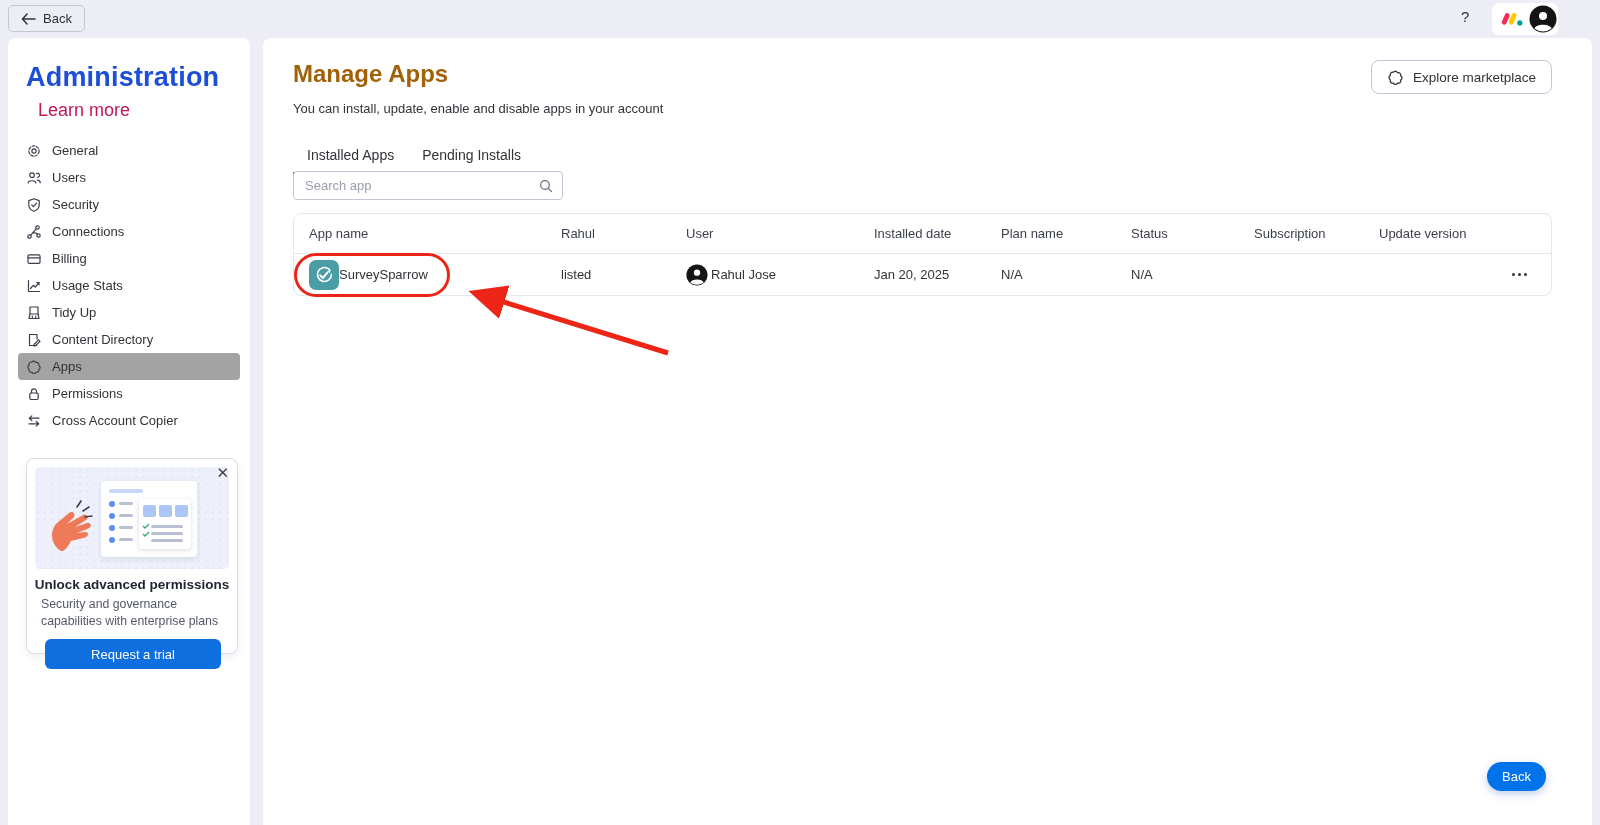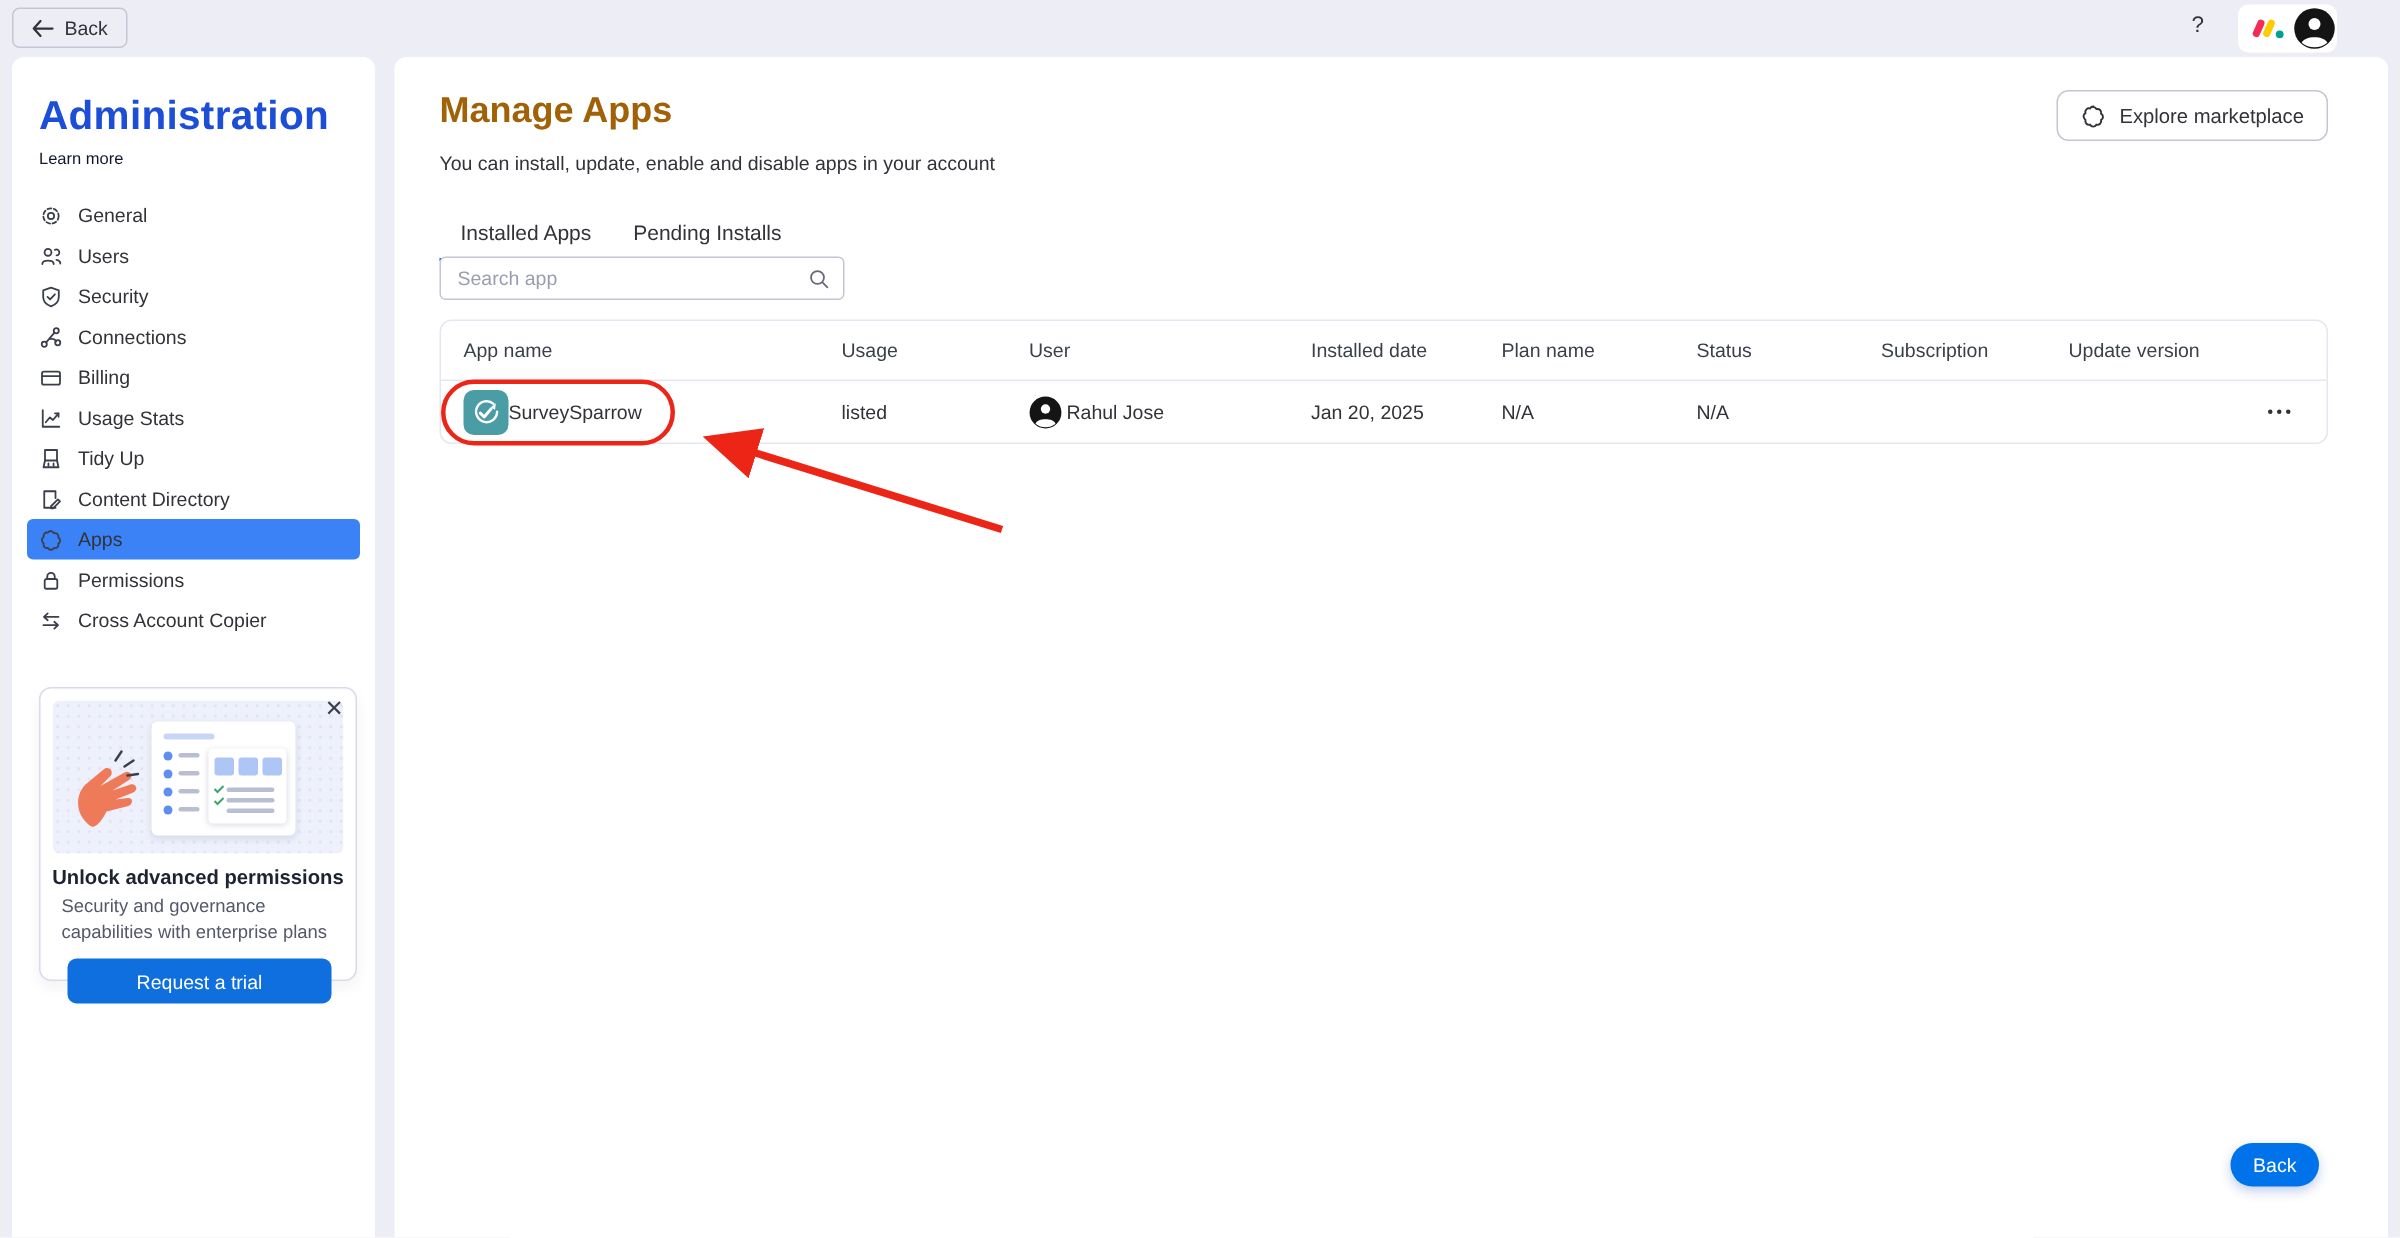--- a/index.html
+++ b/index.html
@@ -33,27 +33,27 @@
     position:absolute; left:8px; top:38px; width:242px; height:787px;
     background:#fff; border-radius:8px 8px 0 0; padding:0 10px;
   }
   .main {
     position:absolute; left:263px; top:38px; width:1329px; height:787px;
     background:#fff; border-radius:8px 8px 0 0;
   }
 
   
   .admin-title { margin:24px 8px 0; font-size:27px; font-weight:600; color:#1d4ed8; letter-spacing:.2px; }
-  .learn-more { margin:7px 8px 0; font-size:11px; color:#0f172a; cursor:pointer; display:inline-block; }
+  .learn-more { margin:7px 20px 0; font-size:18px; color:#be185d; cursor:pointer; display:inline-block; }
   .nav { margin-top:16px; }
   .nav-item {
     height:27px; display:flex; align-items:center; gap:10px;
     padding:0 8px; border-radius:4px; font-size:13px; color:#323338; cursor:pointer;
   }
-  .nav-item.active { background:#3b82f6; }
+  .nav-item.active { background:#a3a3a3; }
   .nav-icon { width:16px; height:16px; flex:0 0 16px; }
   .nav-icon svg { width:16px; height:16px; stroke:#3b3f4c; fill:none; stroke-width:1.2; stroke-linecap:round; stroke-linejoin:round; }
 
   
   .promo {
     position:absolute; left:18px; top:420px; width:212px; height:196px;
     border:1px solid #d8dbe8; border-radius:8px; background:#fff;
     box-shadow:0 4px 10px rgba(30,40,90,.06);
   }
   .promo-illustration {
@@ -350,21 +350,21 @@
       <svg width="14" height="14" viewBox="0 0 14 14">
           <circle cx="6" cy="6" r="4.3" stroke="#676879" fill="none" stroke-width="1.2"></circle>
           <path d="M9.3 9.3 L12.6 12.6" stroke="#676879" stroke-width="1.2" stroke-linecap="round"></path>
         </svg>
     </span>
   </div>
 
   <div class="table">
     <div class="trow thead">
       <div class="cell">App name</div>
-      <div class="cell">Usage</div>
+      <div class="cell">Rahul</div>
       <div class="cell">User</div>
       <div class="cell">Installed date</div>
       <div class="cell">Plan name</div>
       <div class="cell">Status</div>
       <div class="cell">Subscription</div>
       <div class="cell">Update version</div>
       <div class="cell"></div>
     </div>
 
     <div class="trow tdata">

